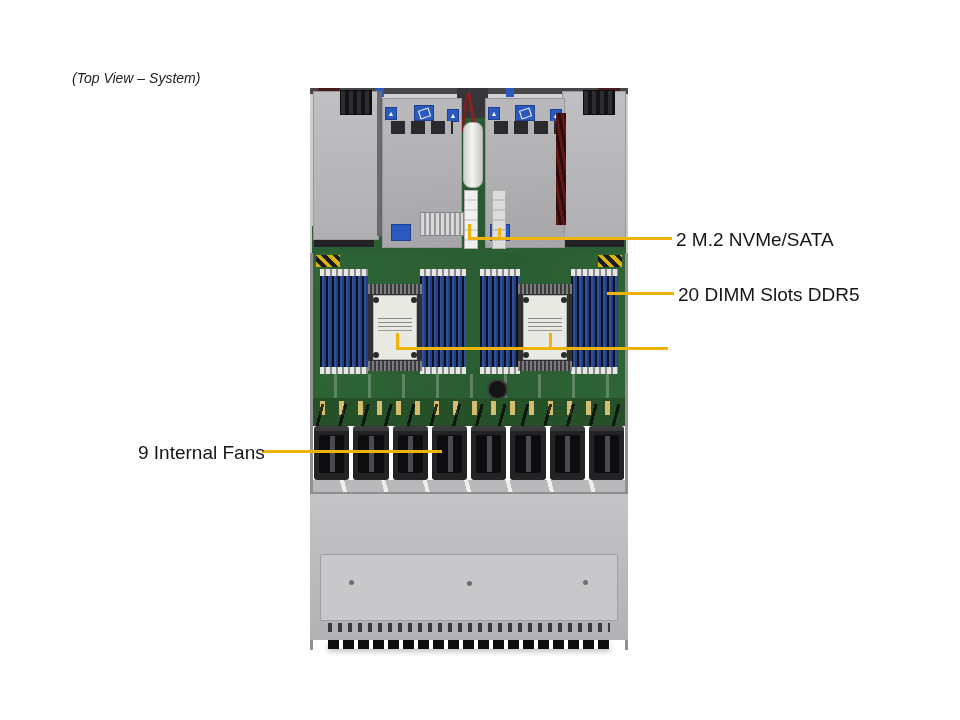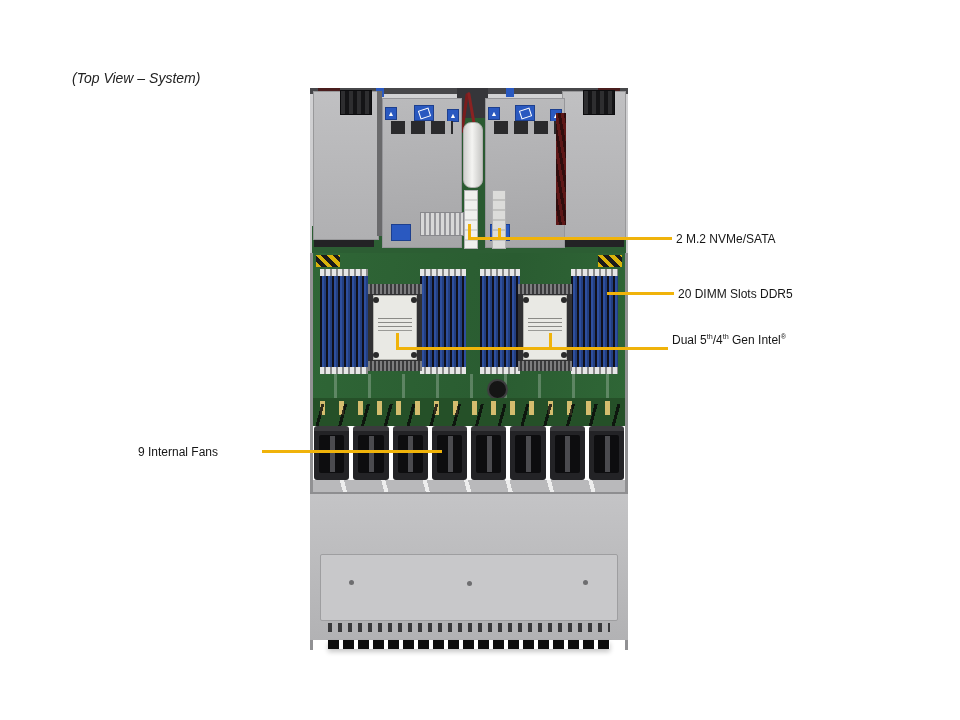--- a/index.html
+++ b/index.html
@@ -3,21 +3,21 @@
 <meta charset="utf-8">
 <style>
   html,body{margin:0;padding:0;}
   body{
     width:960px;height:720px;position:relative;background:#ffffff;overflow:hidden;
     font-family:"Liberation Sans","DejaVu Sans",sans-serif;color:#1c1c1c;
   }
   .abs{position:absolute;}
   
   .fig-title{left:72px;top:70px;font-size:14px;font-style:italic;color:#222;}
-  .callout-label{font-size:12px;color:#161616;white-space:nowrap;line-height:19px;}
+  .callout-label{font-size:19px;color:#161616;white-space:nowrap;line-height:19px;}
   .callout-label sup{font-size:60%;line-height:0;}
   .lbl-m2{left:676px;top:230px;}
   .lbl-dimm{left:678px;top:285px;}
   .lbl-cpu{left:672px;top:331px;}
   .lbl-fans{left:138px;top:443px;}
   
   .cline{background:#f0b30a;}
   
   .server{left:310px;top:88px;width:318px;height:562px;}
   .server *{position:absolute;}
@@ -253,15 +253,14 @@
 
 <div class="abs cline" style="left:396px;top:347px;width:272px;height:3px;"></div>
 <div class="abs cline" style="left:396px;top:333px;width:3px;height:15px;"></div>
 <div class="abs cline" style="left:549px;top:333px;width:3px;height:15px;"></div>
 
 <div class="abs cline" style="left:262px;top:450px;width:180px;height:3px;"></div>
 
 <div class="abs callout-label lbl-m2">2 M.2 NVMe/SATA</div>
 <div class="abs callout-label lbl-dimm">20 DIMM Slots DDR5</div>
 <div class="abs callout-label lbl-cpu">
-  <div><span>Dual 5</span><sup>th</sup><span>/4</span><sup>th</sup><span> Gen Intel</span><sup>®</sup></div>
 </div>
 <div class="abs callout-label lbl-fans">9 Internal Fans</div>
 
 </body></html>

